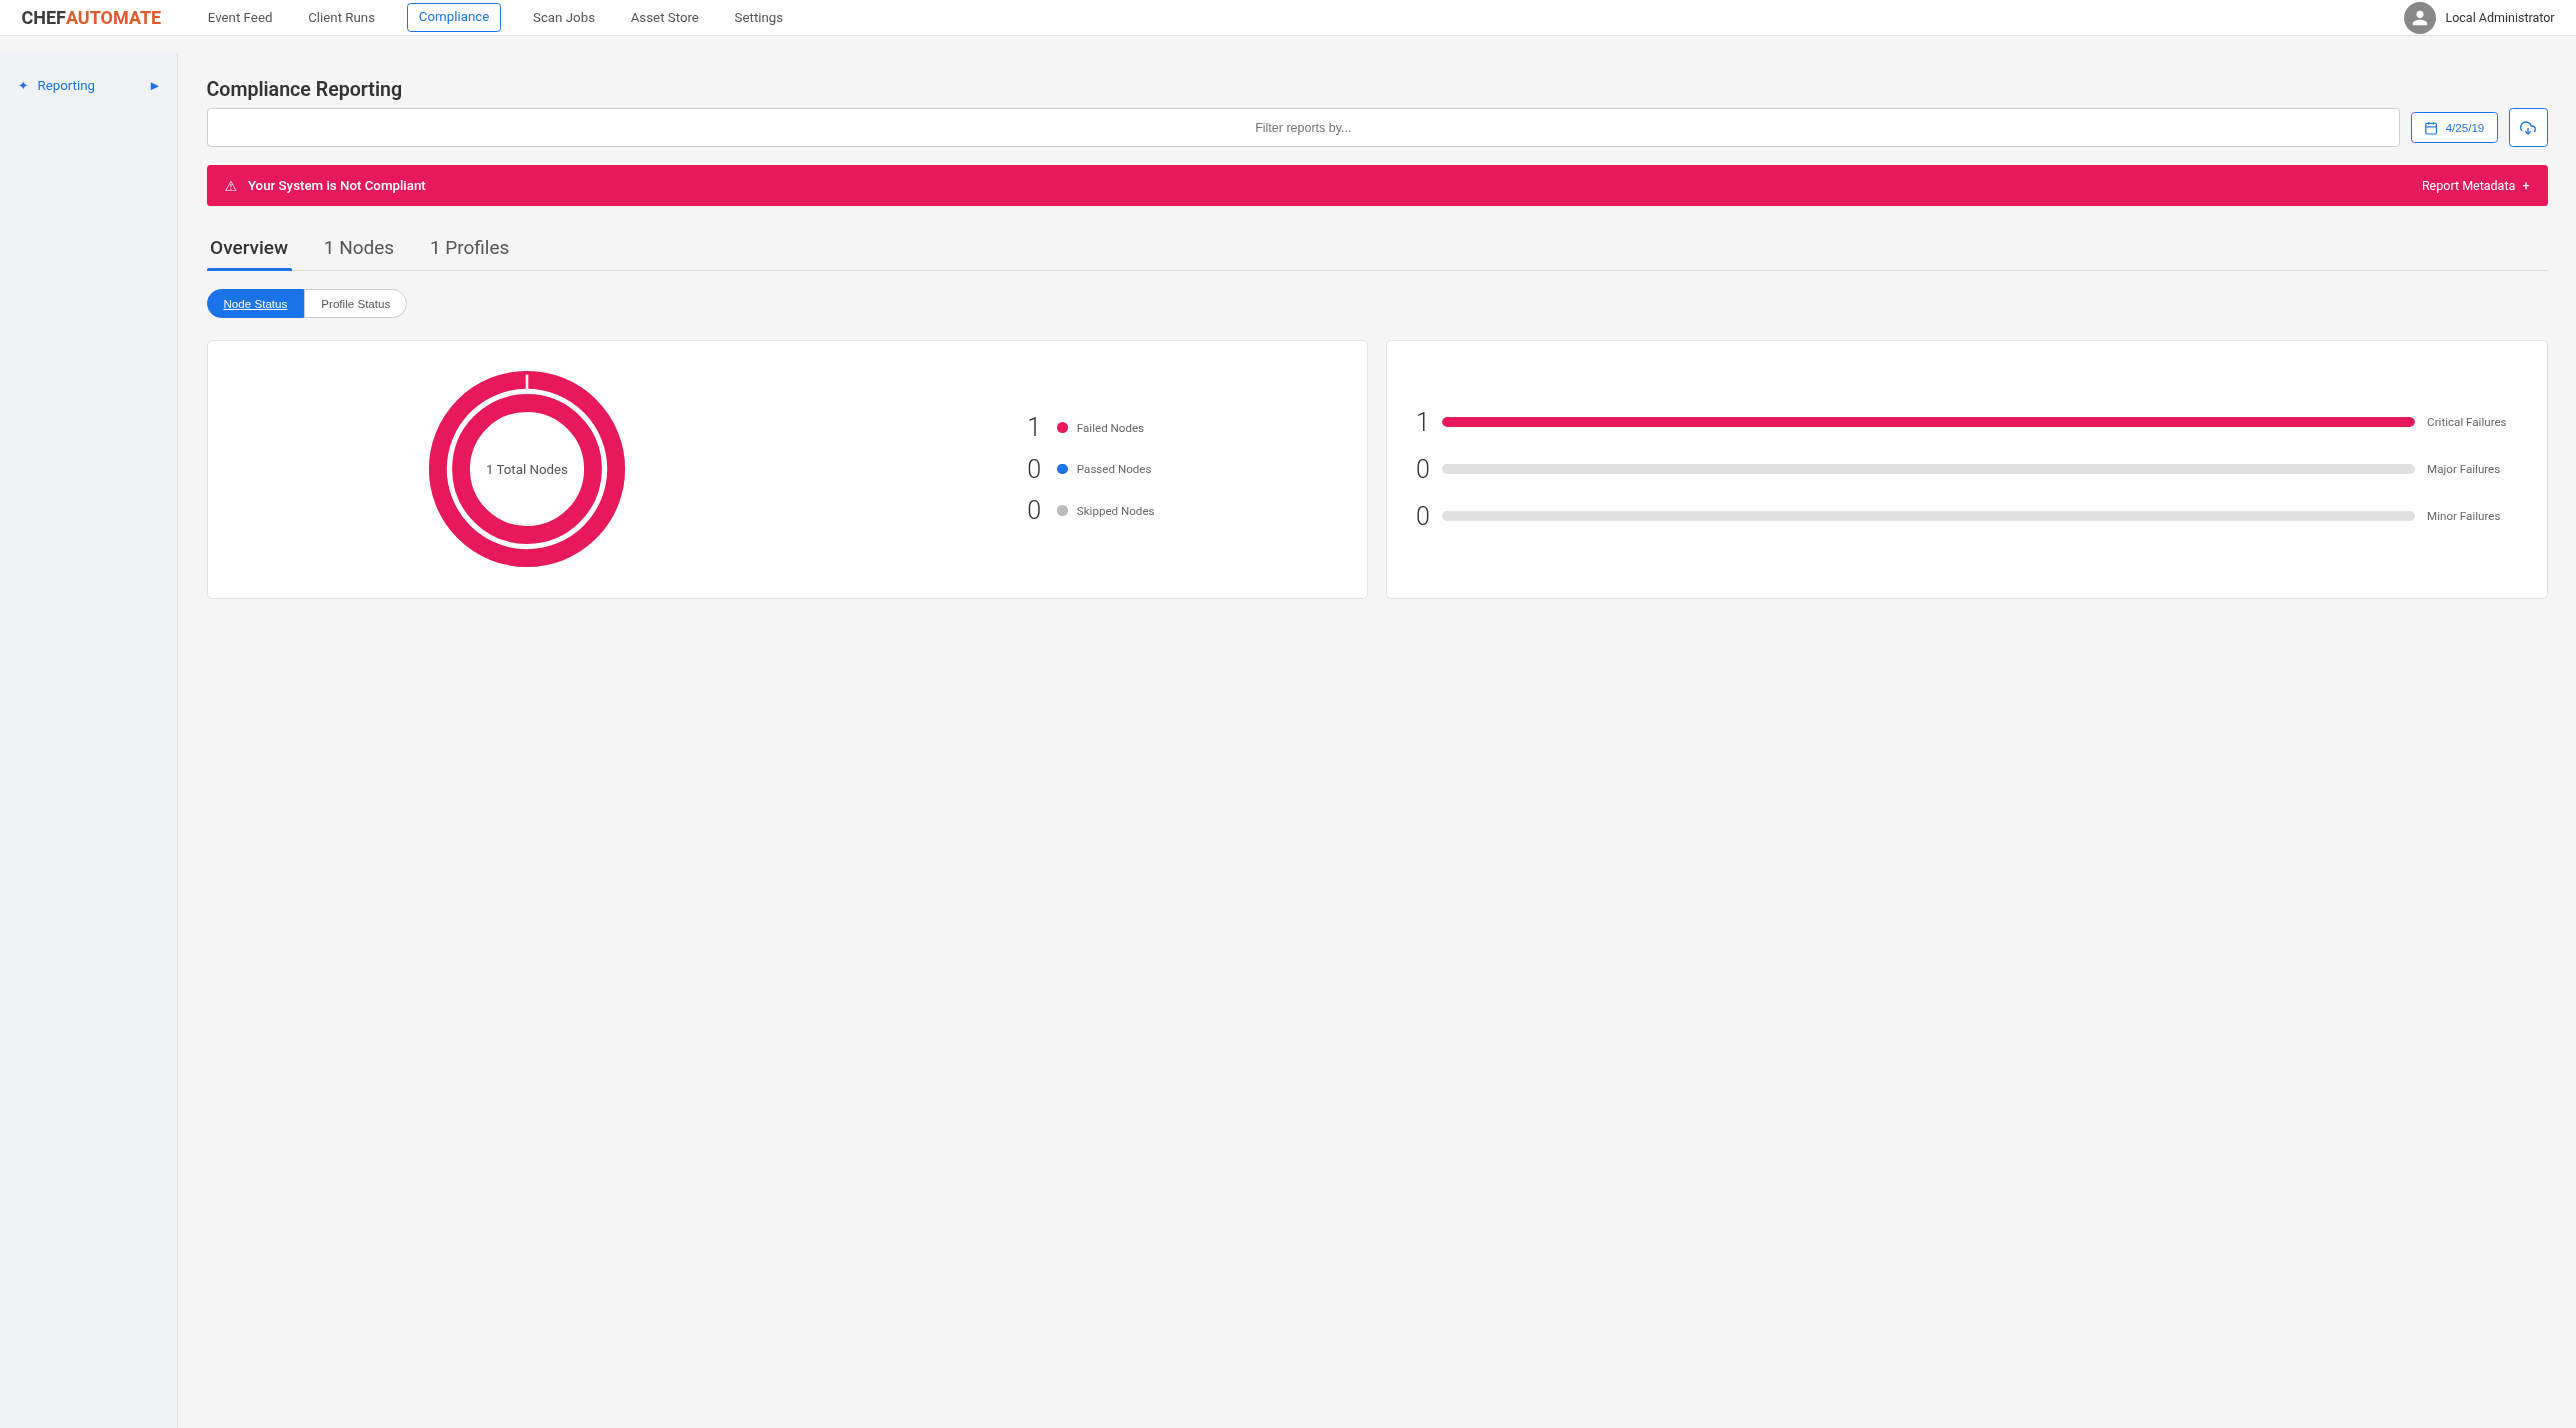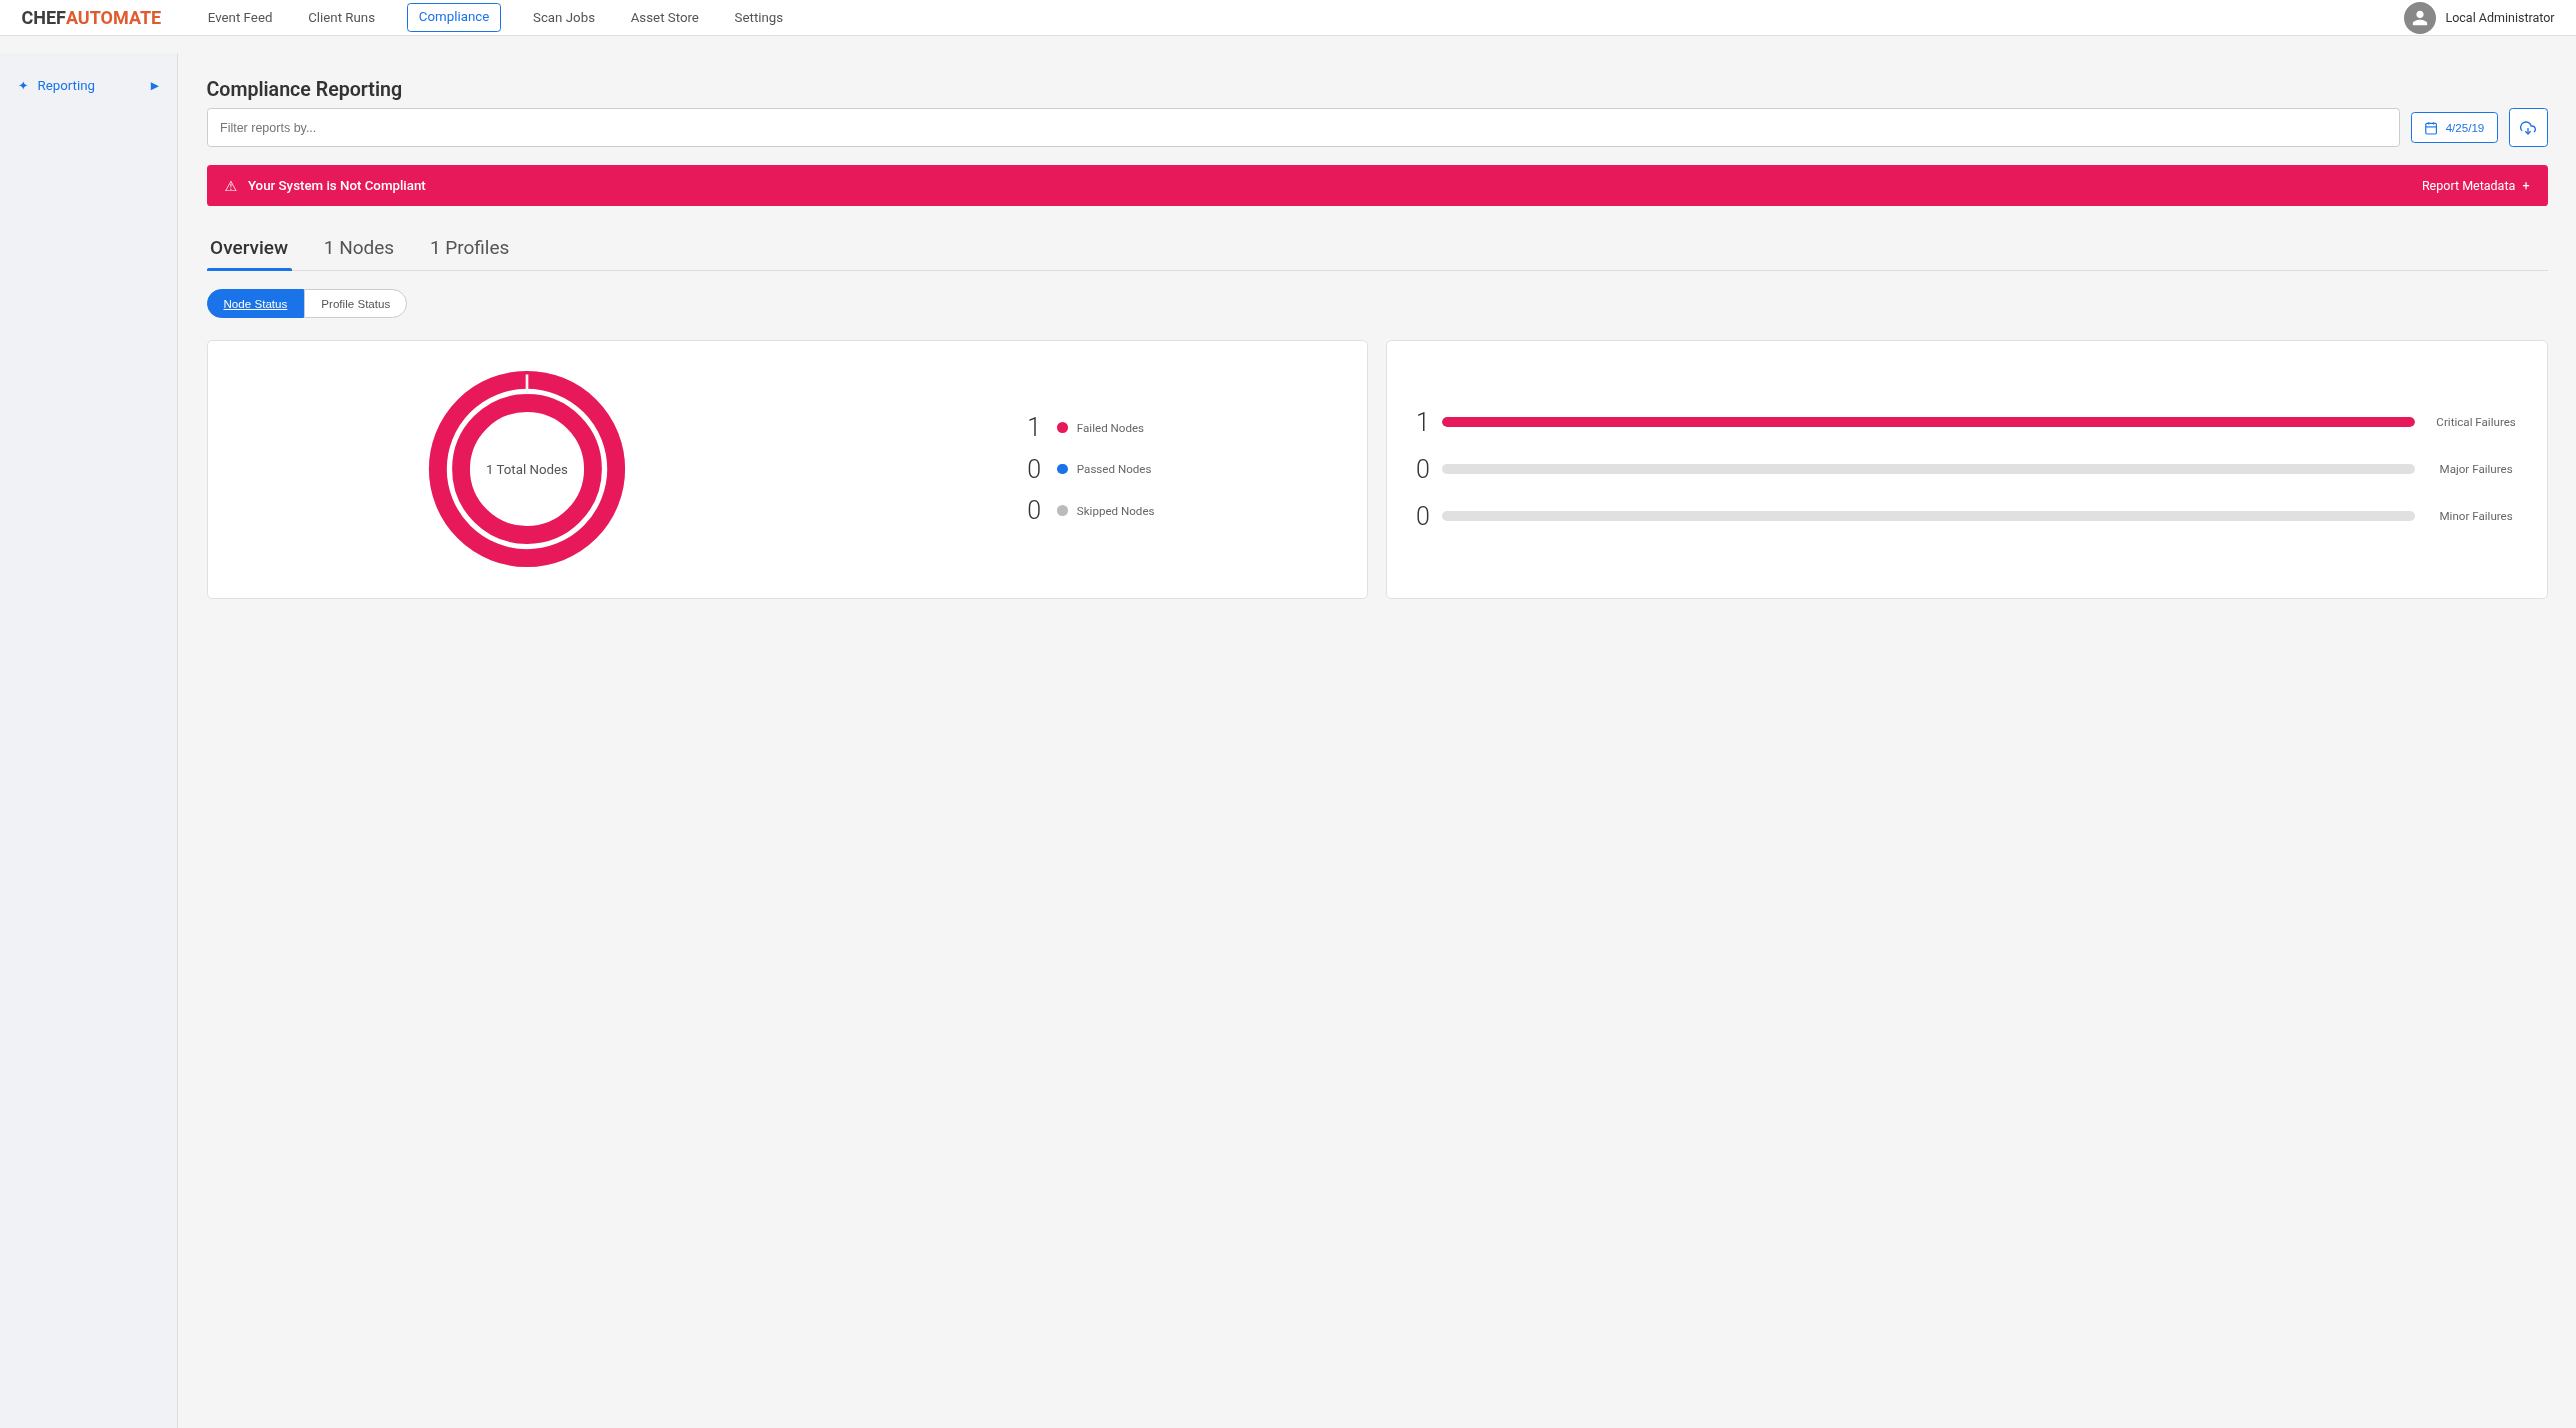--- a/index.html
+++ b/index.html
@@ -57,20 +57,21 @@
     .page-title { font-size: 19.6px; font-weight: 600; color: #333; margin-bottom: 7.1px; }
     .page-desc { font-size: 11.6px; color: #666; max-width: 569px; line-height: 1.6; margin-bottom: 21.4px; }
 
     
     .filter-bar { display: flex; gap: 10.7px; margin-bottom: 18px; align-items: center; }
     .filter-input {
       flex: 1; height: 39px;
       border: 1.3px solid #ccc; border-radius: 3.6px;
       padding: 0 12.5px; font-size: 12.5px; color: #999;
       background: #fff;
+      text-align: center;
     }
     .date-btn {
       display: flex; align-items: center; gap: 7.1px;
       border: 1.3px solid #1a73e8; border-radius: 3.6px;
       padding: 7.1px 12.5px; font-size: 11.6px; color: #1a73e8;
       background: #fff; cursor: pointer; white-space: nowrap;
     }
     .export-btn {
       width: 39px; height: 39px;
       border: 1.3px solid #1a73e8; border-radius: 3.6px;
@@ -144,21 +145,21 @@
     .legend-count { font-size: 25px; font-weight: 300; color: #333; margin-right: 7.1px; min-width: 25px; text-align: right; }
     .legend-label { font-size: 11.6px; color: #666; }
     .legend-row { display: flex; align-items: center; }
 
     
     .bar-card { display: flex; flex-direction: column; justify-content: center; gap: 18px; }
     .bar-item { display: flex; align-items: center; gap: 12.5px; }
     .bar-track { flex: 1; height: 10.7px; background: #e0e0e0; border-radius: 5.3px; overflow: hidden; }
     .bar-fill { height: 100%; border-radius: 5.3px; background: #e8195a; }
     .bar-count { font-size: 25px; font-weight: 300; color: #333; min-width: 21.4px; text-align: right; }
-    .bar-label { font-size: 11.6px; color: #666; min-width: 98px; text-align: center; }
+    .bar-label { font-size: 11.6px; color: #666; min-width: 98px; text-align: left; }
   </style>
 </head>
 <body>
 
 <nav class="top-nav">
   <div class="logo">
     <span class="logo-chef">CHEF</span>
       <span class="logo-automate">AUTOMATE</span>
   </div>
   <div class="nav-links">

